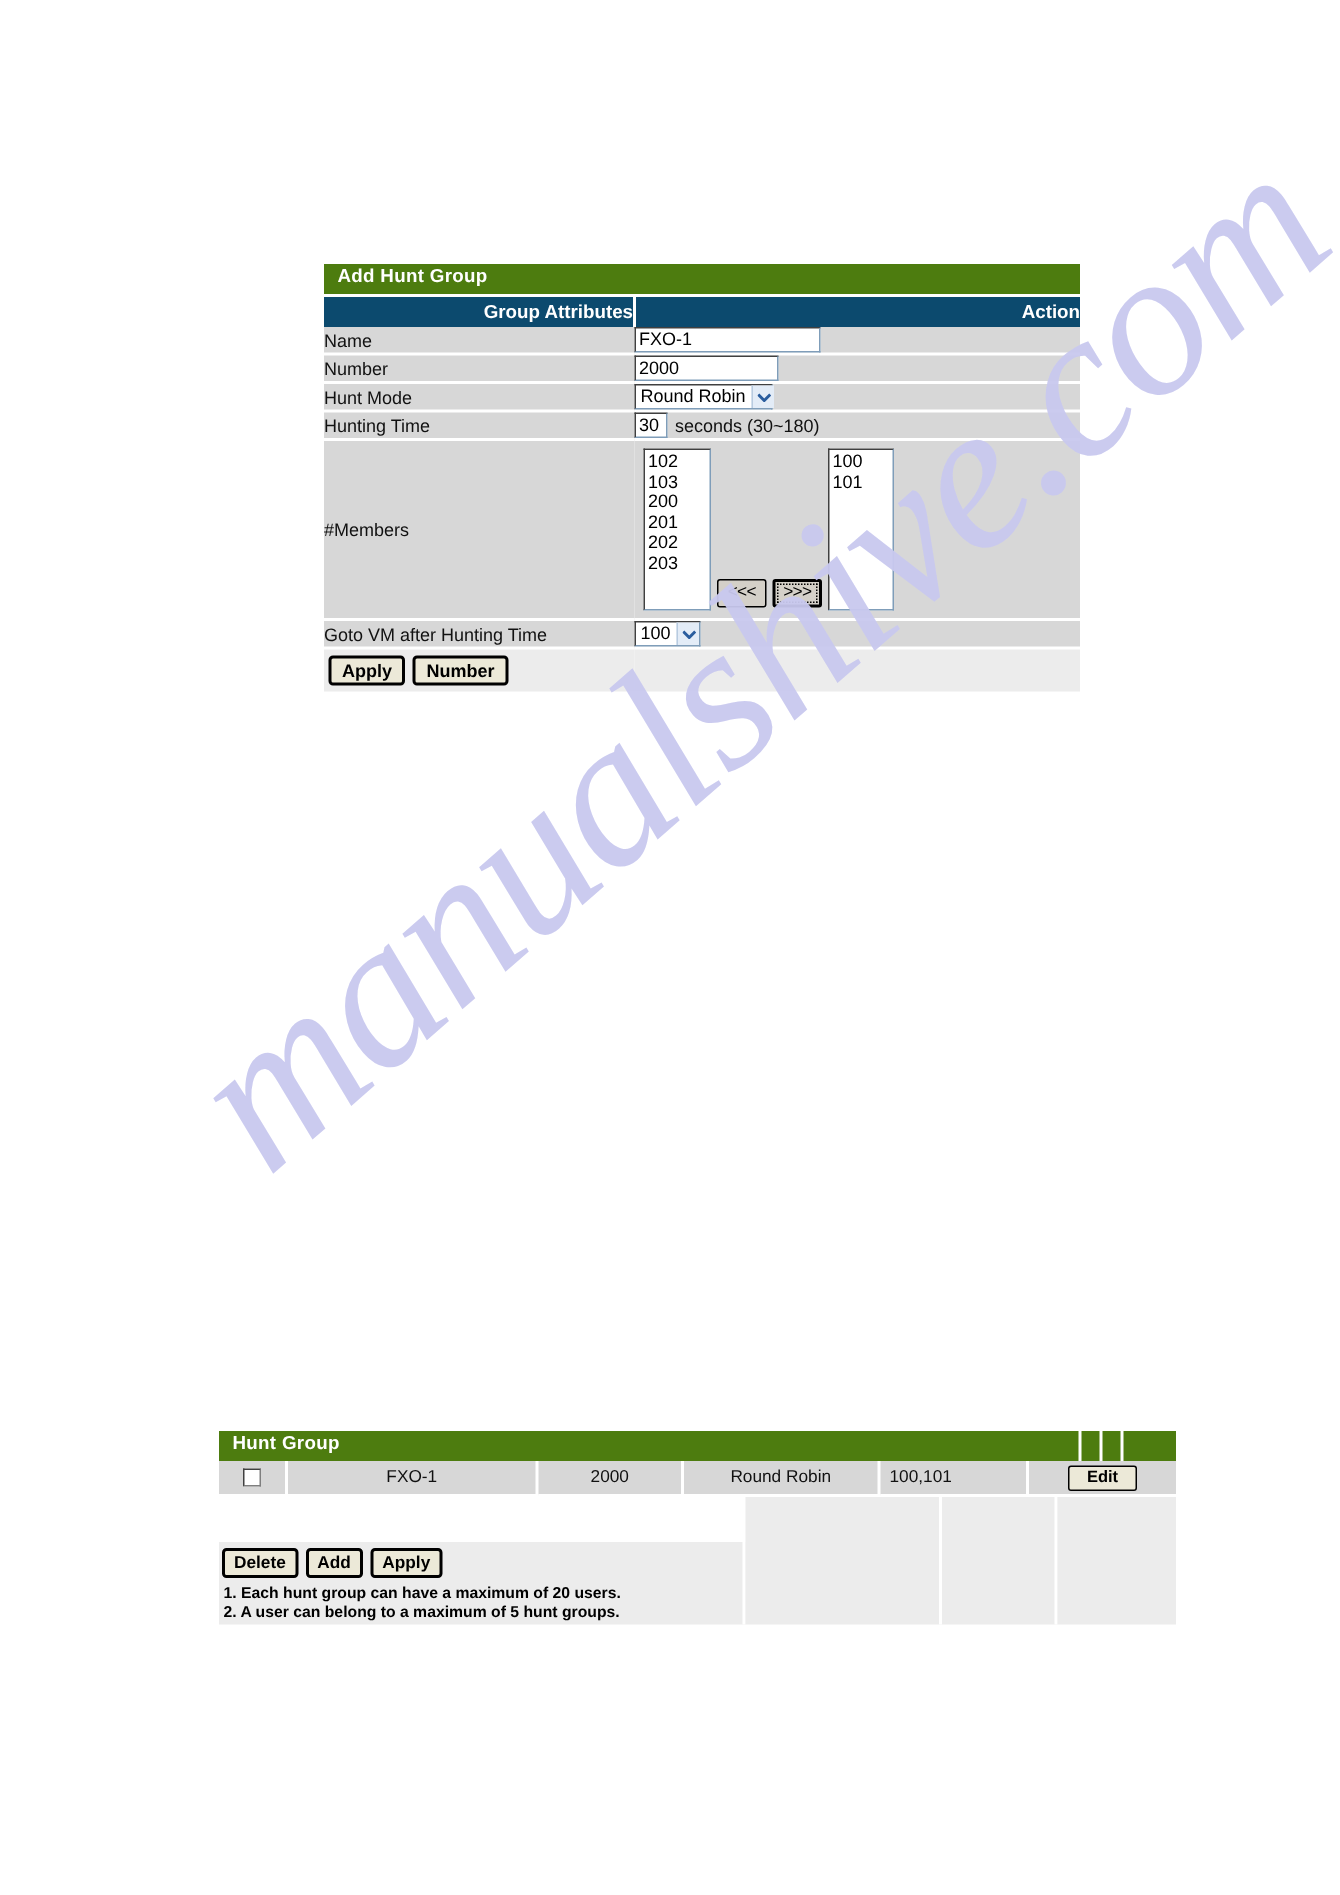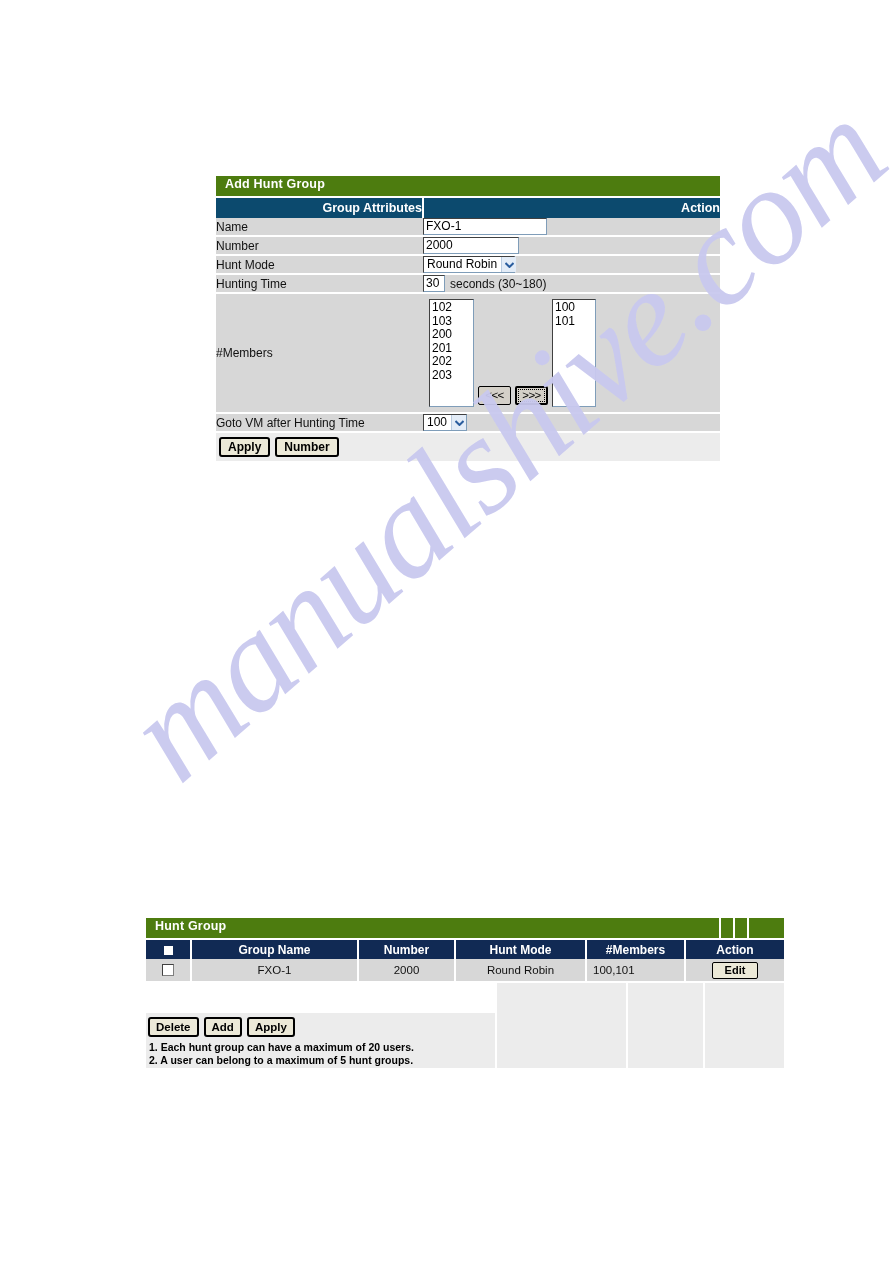--- a/index.html
+++ b/index.html
@@ -265,21 +265,21 @@
     border-radius: 3px;
     padding: 1px 7px;
     font-size: 12px;
     font-weight: bold;
     line-height: 14px;
   }
 
   
   #hunt-group-list {
     left: 146px;
-    top: 918px;
+    top: 954px;
     width: 638px;
   }
   .hg-table {
     border-collapse: collapse;
     width: 100%;
     table-layout: fixed;
     font-size: 12px;
   }
   .hg-table th {
     background: #112a54;
@@ -507,30 +507,20 @@
   <table class="hg-table">
     <colgroup>
       <col style="width:45px">
       <col style="width:167px">
       <col style="width:97px">
       <col style="width:131px">
       <col style="width:99px">
       <col style="width:99px">
     </colgroup>
     <tbody>
-        <tr>
-      <th>
-        <span class="hdr-checkbox"></span>
-      </th>
-      <th>Group Name</th>
-      <th>Number</th>
-      <th>Hunt Mode</th>
-      <th>#Members</th>
-      <th>Action</th>
-    </tr>
     <tr>
       <td>
         <span class="row-checkbox"></span>
       </td>
       <td>FXO-1</td>
       <td>2000</td>
       <td>Round Robin</td>
       <td class="left-align">100,101</td>
       <td>
         <span class="btn edit">Edit</span>

